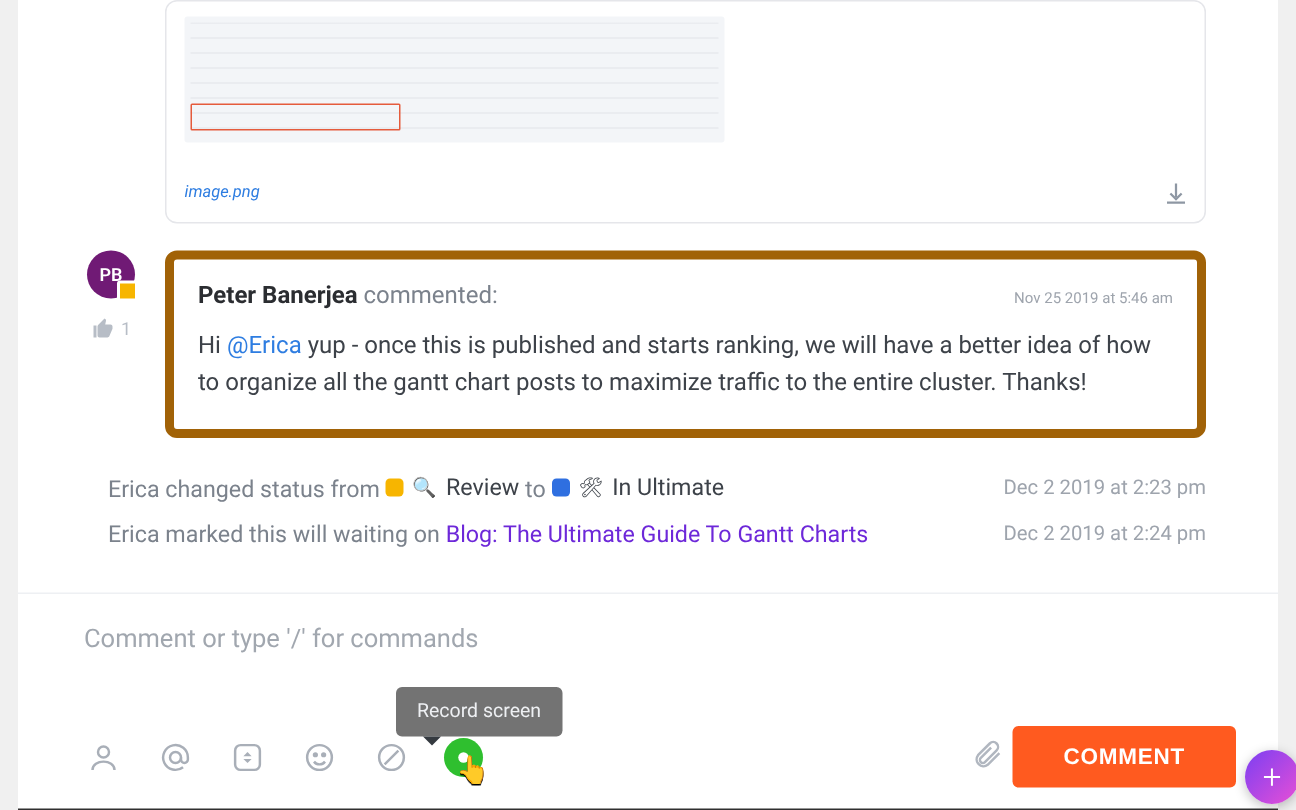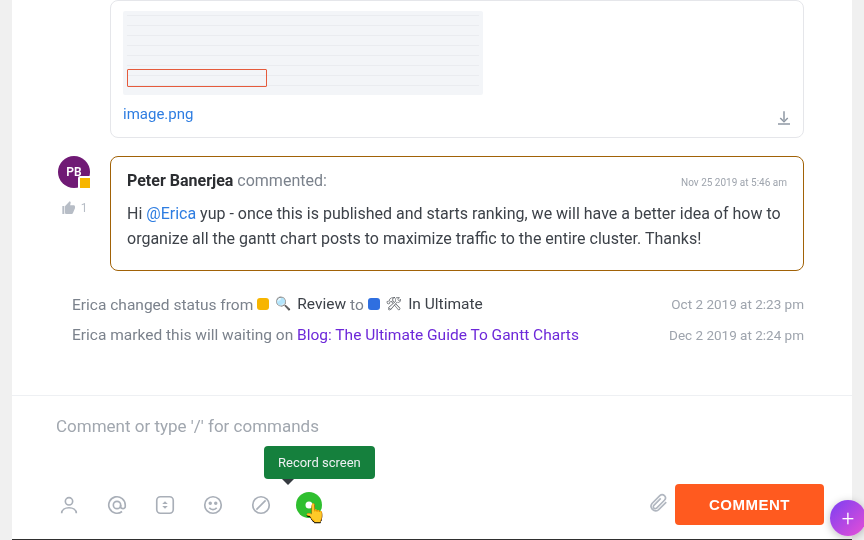--- a/index.html
+++ b/index.html
@@ -44,23 +44,24 @@
       repeating-linear-gradient(180deg, #e9ebef 0 1px, transparent 1px 10px);
     opacity:.9;
   }
   .attach-img .hl {
     position:absolute;
     left:4px; top:58px; width:140px; height:18px;
     border:1.5px solid #e55b3c;
     border-radius:1px;
   }
   .attach-filename {
-    margin-top: 10px;
+    margin-top: 26px;
     color: #2e7de1;
-    font-size: 15px;
+    font-size: 11px;
+    font-style: italic;
   }
   .attach-dl {
     position:absolute;
     right:10px; bottom:10px;
     color:#8e97a3;
   }
   .attach-dl svg { width:18px; height:18px; display:block; }
 
   
   .comment-row {
@@ -88,21 +89,21 @@
   }
   .like {
     display:flex; align-items:center; gap:4px;
     color:#b7bdc6;
     font-size:12px;
     cursor:pointer;
   }
   .like svg{ width:16px; height:16px; }
   .bubble {
     flex:1;
-    border:1px solid #a16207;
+    border:6px solid #a16207;
     border-radius:8px;
     padding: 14px 16px 18px;
   }
   .bubble-head{
     display:flex; justify-content:space-between; align-items:baseline;
     margin-bottom:12px;
   }
   .author { font-weight:700; font-size:16px; color:#2b2d31; }
   .verb { color:#7b828c; font-size:16px; }
   .ts { color:#9ea4ad; font-size:10px; }
@@ -157,23 +158,23 @@
   .tool-btn.record svg{ width:14px; height:14px; }
   .cursor-hand {
     position:absolute;
     left:8px; top:10px;
     font-size:18px;
     pointer-events:none;
     filter: drop-shadow(0 1px 0 #000);
   }
   .tooltip {
     position:absolute;
-    bottom: 60px;
+    bottom: 48px;
     left: 252px;
-    background:#15803d;
+    background:#737373;
     color:#eef0f3;
     font-size:13px;
     padding:9px 14px;
     border-radius:4px;
     white-space:nowrap;
   }
   .tooltip::after{
     content:"";
     position:absolute;
     left:18px; top:100%;
@@ -267,21 +268,21 @@
           <span class="tool">🔍</span>
           <span>Review</span>
         </span>
       <span> to </span>
       <span class="chip">
           <span class="sq blue"></span>
           <span class="tool">🛠</span>
           <span>In Ultimate</span>
         </span>
     </div>
-    <span class="ts">Oct 2 2019 at 2:23 pm</span>
+    <span class="ts">Dec 2 2019 at 2:23 pm</span>
   </div>
 
   <div class="activity">
     <div>
       <span>Erica</span><span> marked this will waiting on </span><span class="task-link">Blog: The Ultimate Guide To Gantt Charts</span>
     </div>
     <span class="ts">Dec 2 2019 at 2:24 pm</span>
   </div>
 
   <div class="composer">

